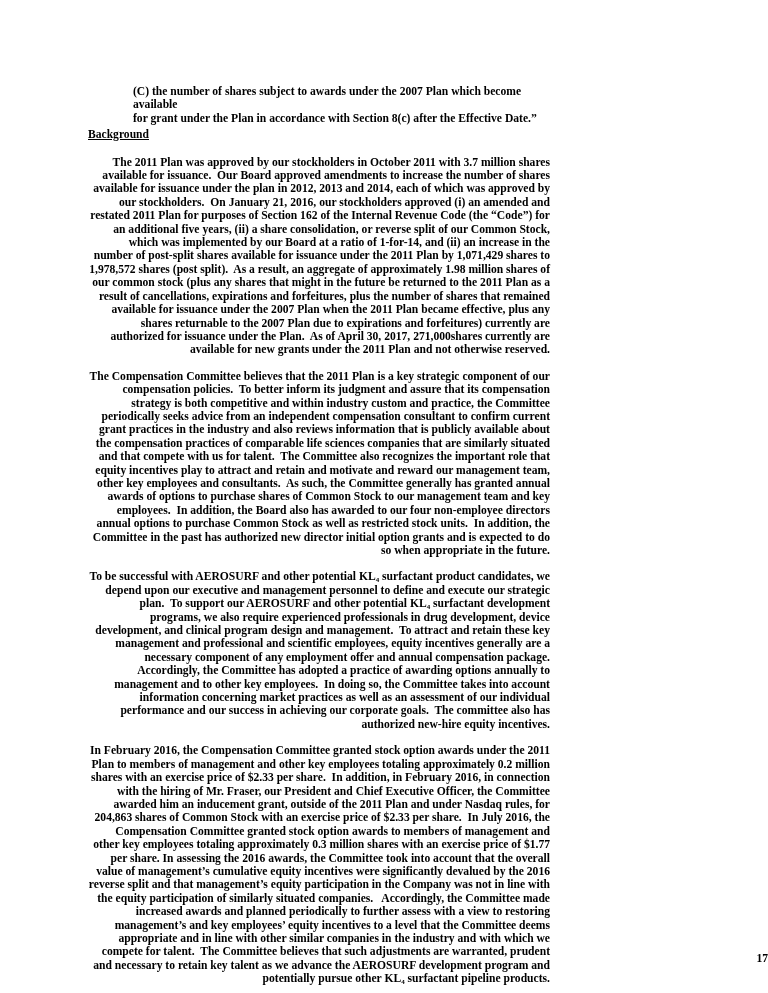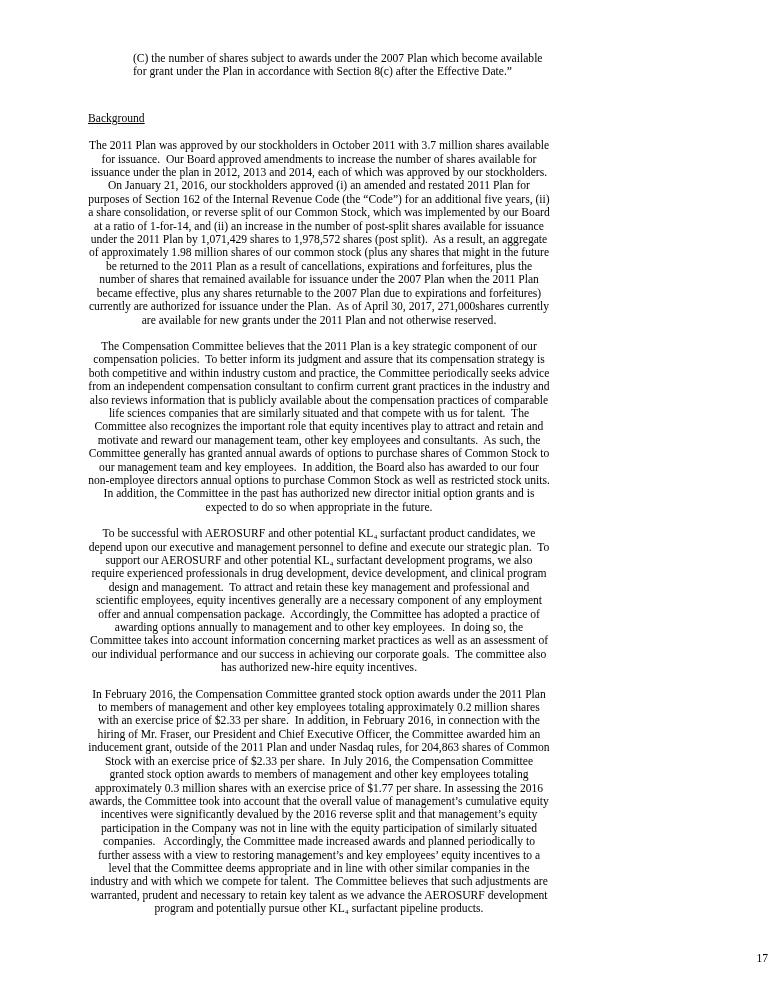--- a/index.html
+++ b/index.html
@@ -14,37 +14,38 @@
     color: #000000;
     font-family: "Liberation Serif", "DejaVu Serif", serif;
     font-size: 11.6px;
     line-height: 13.4px;
     -webkit-font-smoothing: antialiased;
   }
   .page {
     box-sizing: border-box;
     width: 636px;
     height: 993px;
-    padding: 52px 86px 0 88px;
+    padding: 85px 86px 0 88px;
     position: relative;
+    font-weight: bold;
   }
   .excerpt {
     margin-left: 45px;
   }
   .excerpt-line {
     white-space: pre-wrap;
   }
   .heading {
     text-decoration: underline;
-    margin: 33px 0 14px 0;
+    margin: 3px 0 14px 0;
   }
   p.body-paragraph {
     margin: 13px 0;
     white-space: pre-wrap;
-    text-align: center;
+    text-align: right;
   }
   .page-number {
     position: absolute;
     bottom: 28px;
     left: 0;
     width: 768px;
     text-align: right;
   }
 </style>
 </head>

